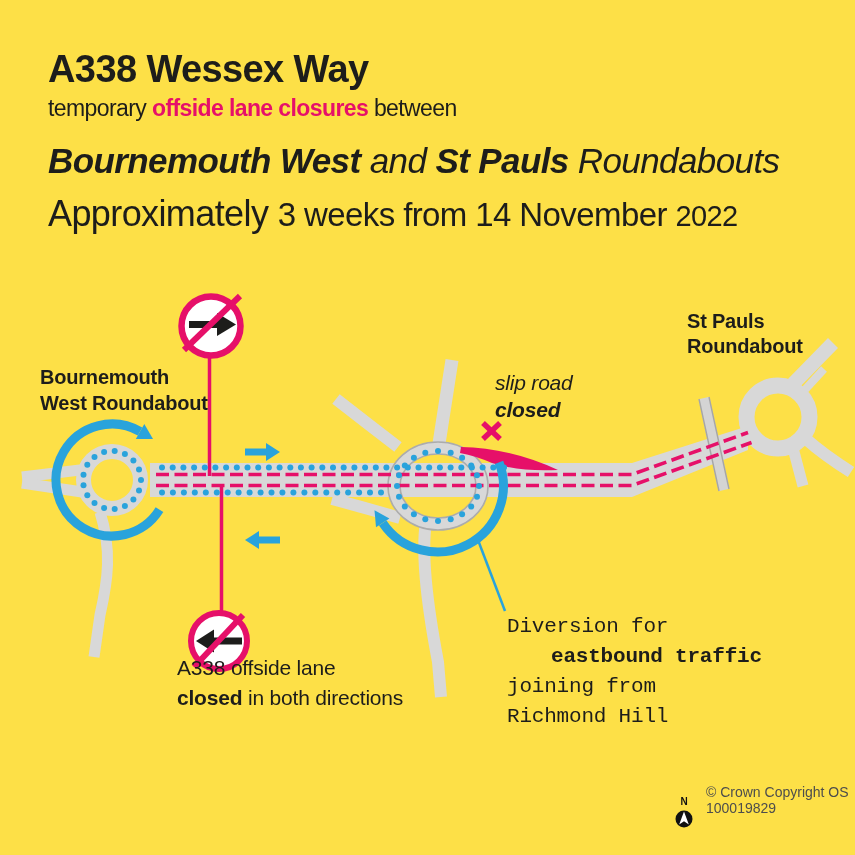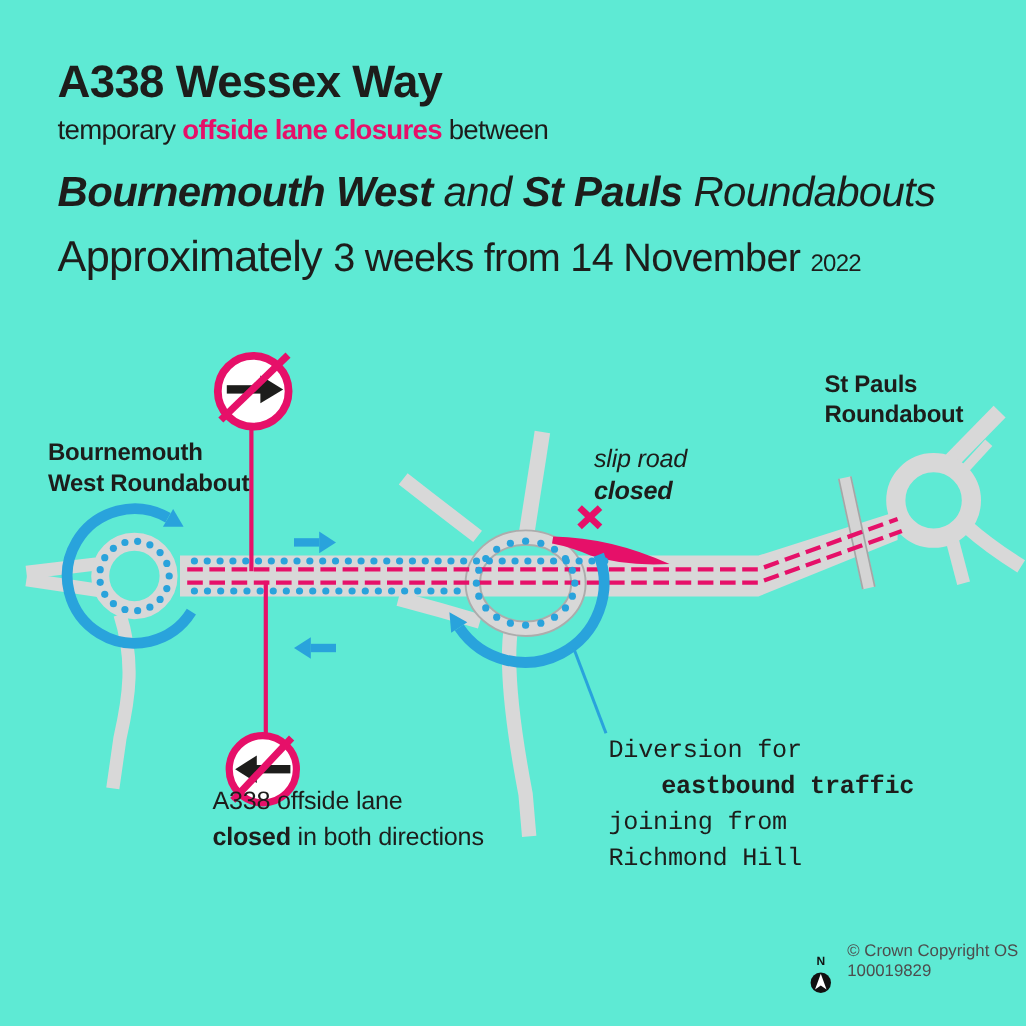--- a/index.html
+++ b/index.html
@@ -1,27 +1,27 @@
 <!DOCTYPE html>
 <html><head>
 <meta charset="utf-8">
 <style>
   html,body{margin:0;padding:0;background:#ffffff;}
-  #page{position:relative;width:855px;height:855px;background:#5eead4;overflow:hidden;
+  #page{position:relative;width:855px;height:855px;background:#fde047;overflow:hidden;
         font-family:"Liberation Sans","DejaVu Sans",sans-serif;color:#1d1d1b;}
   
   .hline{position:absolute;left:48px;white-space:nowrap;letter-spacing:-0.6px;}
   #h-title{top:48px;font-size:38px;font-weight:bold;}
   #h-line2{top:95px;font-size:23px;font-weight:normal;}
   #h-line2 .hl{color:#e61069;font-weight:bold;}
   #h-line3{top:141px;font-size:35px;font-style:italic;}
   #h-line3 .b{font-weight:bold;}
   #h-line4{top:193px;font-size:33px;}
   #h-line4 .small{font-size:36px;}
-  #h-line4 .year{font-size:20px;}
+  #h-line4 .year{font-size:29px;}
   
   .maplabel{position:absolute;line-height:26px;font-size:20px;font-weight:bold;letter-spacing:-0.2px;}
   #lbl-bw{left:40px;top:364px;}
   #lbl-sp{left:687px;top:309px;line-height:25px;}
   #lbl-slip{left:495px;top:369px;font-weight:normal;font-size:21px;line-height:27px;font-style:italic;}
   #lbl-slip .b{font-weight:bold;}
   #lbl-div{left:507px;top:612px;font-weight:normal;font-size:21px;line-height:30px;font-family:Liberation Mono, monospace;}
   #lbl-div .b{font-weight:bold;margin-left:44px;}
   #lbl-a338{left:177px;top:653px;font-weight:normal;font-size:21px;line-height:30px;}
   #lbl-a338 .b{font-weight:bold;}

